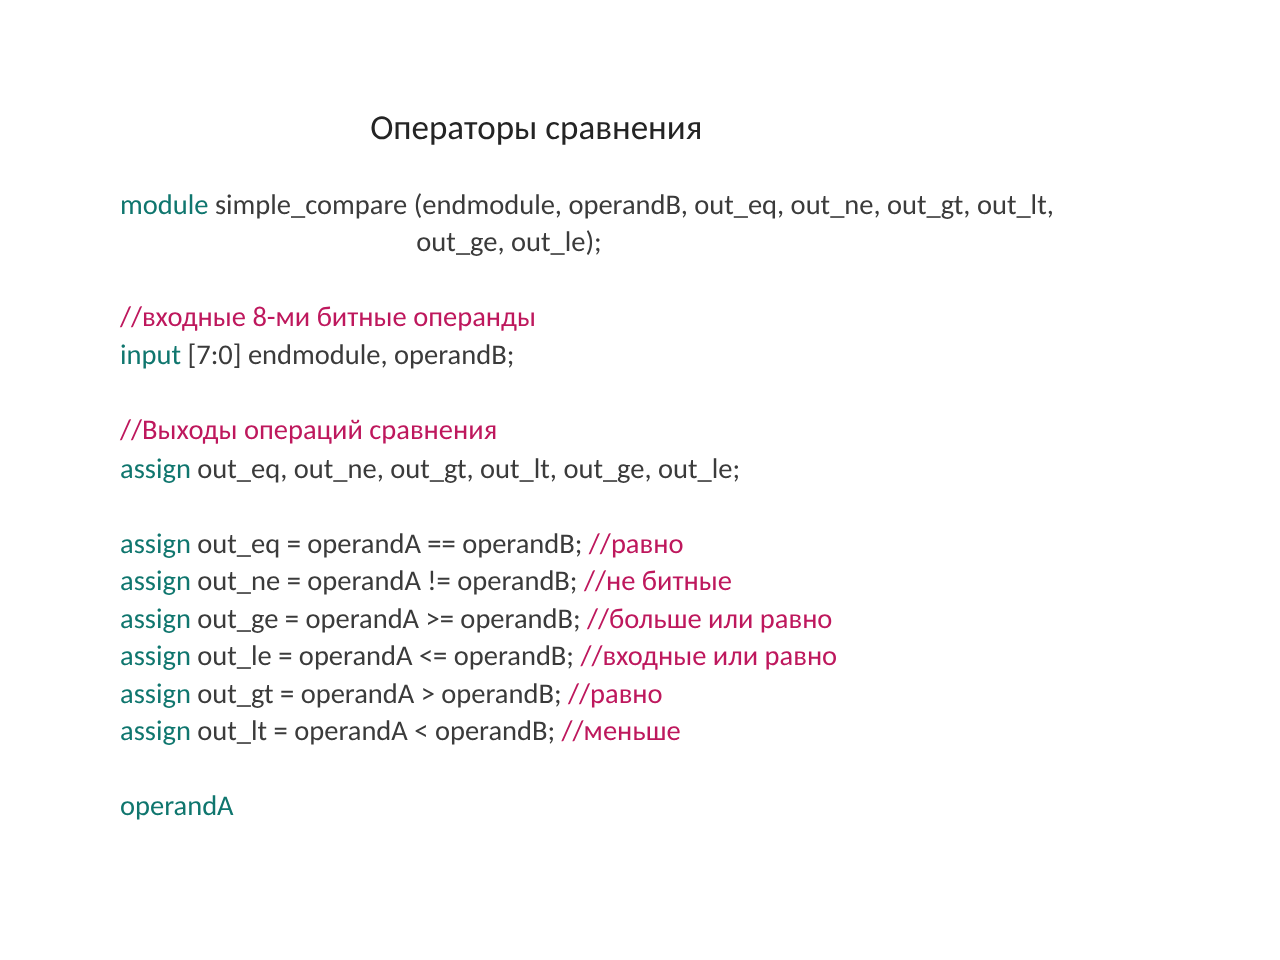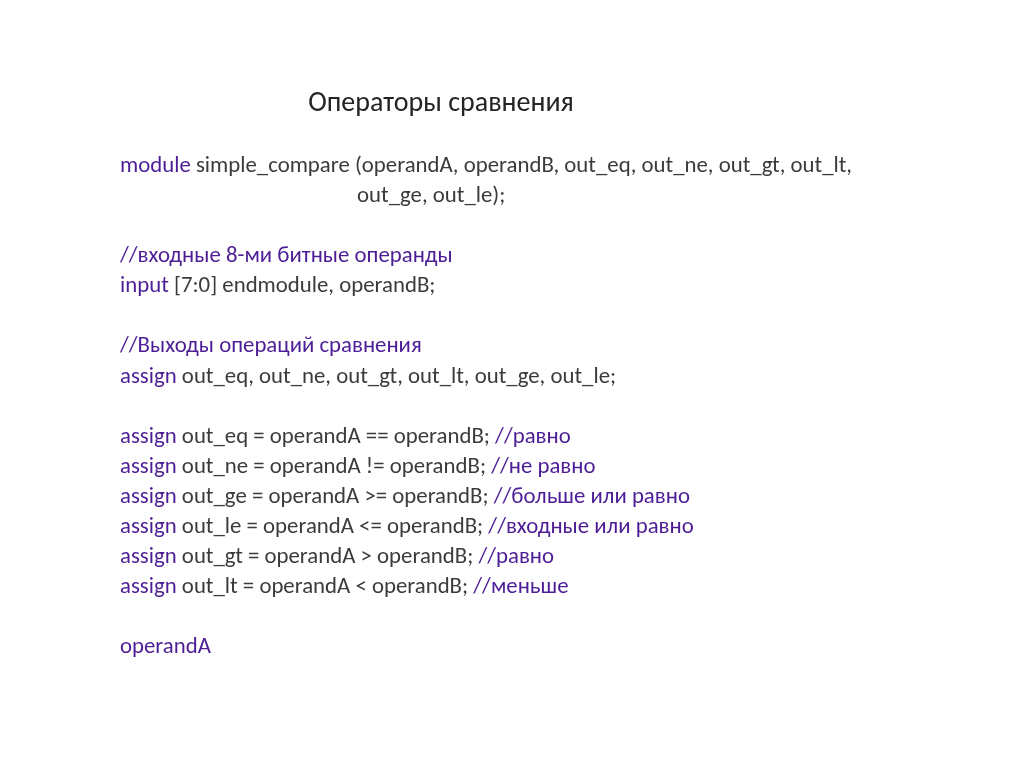--- a/index.html
+++ b/index.html
@@ -9,54 +9,54 @@
     height: 768px;
     background: #ffffff;
     font-family: "Calibri", "Segoe UI", "Arial", sans-serif;
     color: #262626;
     overflow: hidden;
   }
   .slide {
     box-sizing: border-box;
     width: 852px;
     height: 768px;
-    padding: 84px 90px 0 120px;
+    padding: 84px 90px 0 96px;
   }
   .title {
     text-align: center;
     font-size: 28px;
     color: #242424;
     margin: 0 0 30px 0;
     font-weight: 400;
   }
   .code {
     font-size: 22.8px;
     line-height: 1.32;
     white-space: pre;
     color: #3b3b3b;
   }
-  .kw { color: #4c1d95; }
-  .cm { color: #4c1d95; }
+  .kw { color: #0f766e; }
+  .cm { color: #be185d; }
 </style>
 </head>
 <body>
 
 <div class="slide">
   <h1 class="title">Операторы сравнения</h1>
 
-  <div class="code"><span class="kw">module</span><span> simple_compare (operandA, operandB, out_eq, out_ne, out_gt, out_lt,</span>
+  <div class="code"><span class="kw">module</span><span> simple_compare (endmodule, operandB, out_eq, out_ne, out_gt, out_lt,</span>
 <span>                                              out_ge, out_le);</span>
 <span></span>
 <span class="cm">//входные 8-ми битные операнды</span>
 <span class="kw">input</span><span> [7:0] endmodule, operandB;</span>
 <span></span>
 <span class="cm">//Выходы операций сравнения</span>
 <span class="kw">assign</span><span> out_eq, out_ne, out_gt, out_lt, out_ge, out_le;</span>
 <span></span>
 <span class="kw">assign</span><span> out_eq = operandA == operandB; </span><span class="cm">//равно</span>
-<span class="kw">assign</span><span> out_ne = operandA != operandB; </span><span class="cm">//не равно</span>
+<span class="kw">assign</span><span> out_ne = operandA != operandB; </span><span class="cm">//не битные</span>
 <span class="kw">assign</span><span> out_ge = operandA &gt;= operandB; </span><span class="cm">//больше или равно</span>
 <span class="kw">assign</span><span> out_le = operandA &lt;= operandB; </span><span class="cm">//входные или равно</span>
 <span class="kw">assign</span><span> out_gt = operandA &gt; operandB; </span><span class="cm">//равно</span>
 <span class="kw">assign</span><span> out_lt = operandA &lt; operandB; </span><span class="cm">//меньше</span>
 <span></span>
 <span class="kw">operandA</span></div>
 </div>
 
 </body></html>

